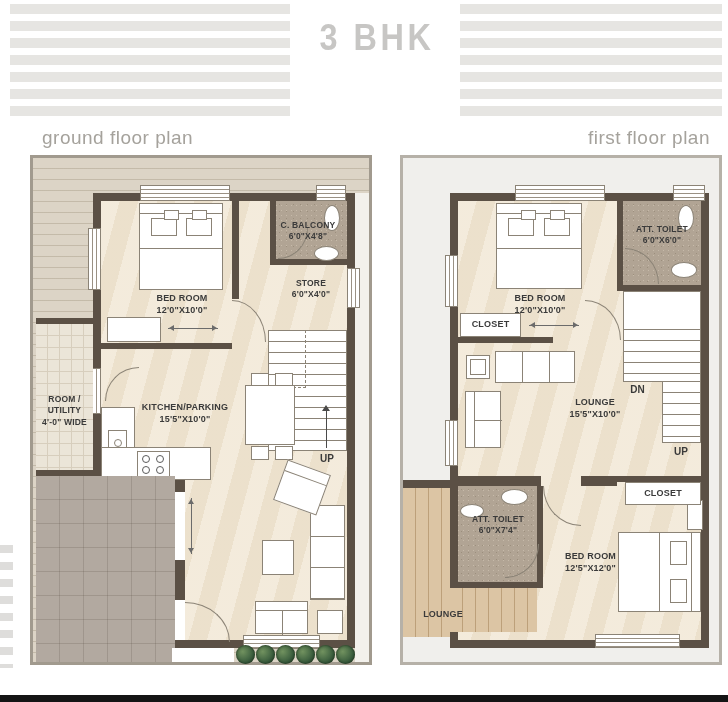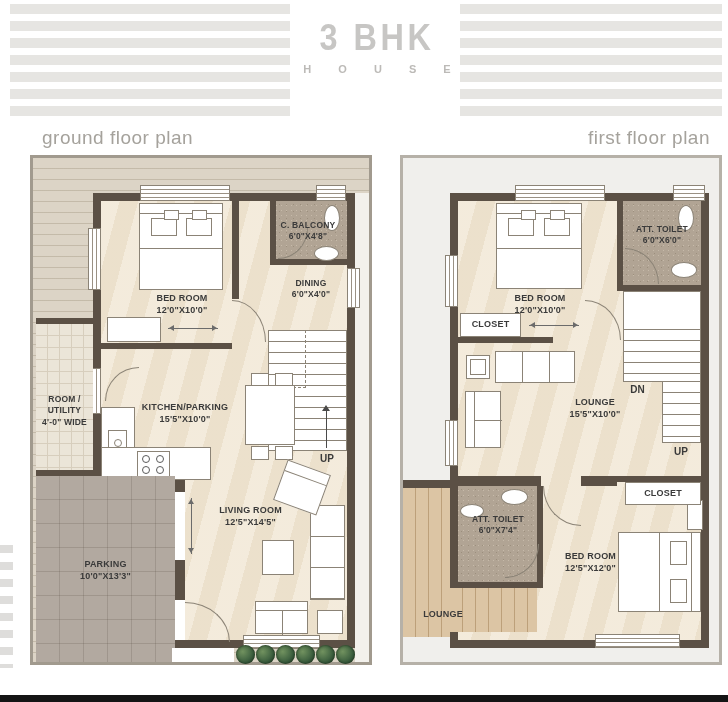--- a/index.html
+++ b/index.html
@@ -92,21 +92,20 @@
 </style>
 </head>
 <body>
 
 <div class="stage">
 
   <div class="stripes left"></div>
   <div class="stripes right"></div>
   <div class="title-block">
     <div class="bhk">3 BHK</div>
-    <div class="house">H O U S E</div>
   </div>
   <div class="caption g">ground floor plan</div>
   <div class="caption f">first floor plan</div>
   <div class="edge-stripes"></div>
 
   <div class="plan plan-g">
 
     <div class="wall" style="left:60px;top:35px;width:262px;height:455px"></div>
     <div class="floor" style="left:68px;top:43px;width:246px;height:439px"></div>
     <div class="strip-light" style="left:322px;top:35px;width:14px;height:469px"></div>
@@ -116,21 +115,21 @@
     <div class="wall" style="left:237px;top:101px;width:77px;height:6px"></div>
     <div class="oval" style="left:291px;top:47px;width:16px;height:26px"></div>
     <div class="oval" style="left:281px;top:88px;width:25px;height:15px"></div>
     <div class="arc br" style="left:245px;top:70px;width:30px;height:31px"></div>
     <div class="rl sm" style="left:232px;top:62px;width:86px">
       <div>C. BALCONY</div>
       <div>6'0"X4'8"</div>
     </div>
 
     <div class="rl sm" style="left:238px;top:120px;width:80px">
-      <div>DINING</div>
+      <div>STORE</div>
       <div>6'0"X4'0"</div>
     </div>
 
     <div class="steps" style="left:235px;top:172px;width:79px;height:121px"></div>
     <div class="dash" style="left:235px;top:172px;width:38px;height:58px"></div>
     <div class="arrowV" style="left:293px;top:250px;height:40px"></div>
     <div class="stair-lbl" style="left:274px;top:295px;width:40px">UP</div>
 
     <div class="wall" style="left:199px;top:35px;width:7px;height:106px"></div>
     <div class="arc tr" style="left:199px;top:142px;width:34px;height:42px"></div>
@@ -187,29 +186,21 @@
     <div class="wbox" style="left:242px;top:288px;width:18px;height:14px"></div>
 
     <div class="wall" style="left:60px;top:322px;width:92px;height:10px"></div>
     <div class="wall" style="left:142px;top:322px;width:10px;height:168px"></div>
     <div style="left:142px;top:334px;width:10px;height:68px;background:#fff"></div>
     <div class="darrowV" style="left:158px;top:340px;height:56px"></div>
     <div style="left:142px;top:442px;width:10px;height:40px;background:#fff"></div>
     <div class="arc tr" style="left:152px;top:444px;width:45px;height:40px"></div>
 
     <div class="park" style="left:3px;top:318px;width:139px;height:186px"></div>
-    <div class="rl" style="left:10px;top:400px;width:125px">
-      <div>PARKING</div>
-      <div>10'0"X13'3"</div>
-    </div>
-
-    <div class="rl" style="left:160px;top:346px;width:115px">
-      <div>LIVING ROOM</div>
-      <div>12'5"X14'5"</div>
-    </div>
+
     <div class="wbox sofa-hcush" style="left:277px;top:347px;width:35px;height:95px"></div>
     <div class="wbox" style="left:246px;top:308px;width:46px;height:43px;transform:rotate(20deg)">
       <div class="hline" style="left:0;top:10px;width:100%"></div>
     </div>
     <div class="wbox" style="left:229px;top:382px;width:32px;height:35px"></div>
     <div class="wbox" style="left:222px;top:443px;width:53px;height:33px">
       <div class="hline" style="left:0;top:8px;width:100%"></div>
       <div class="vline" style="left:26px;top:8px;height:25px"></div>
     </div>
     <div class="wbox" style="left:284px;top:452px;width:26px;height:24px"></div>

